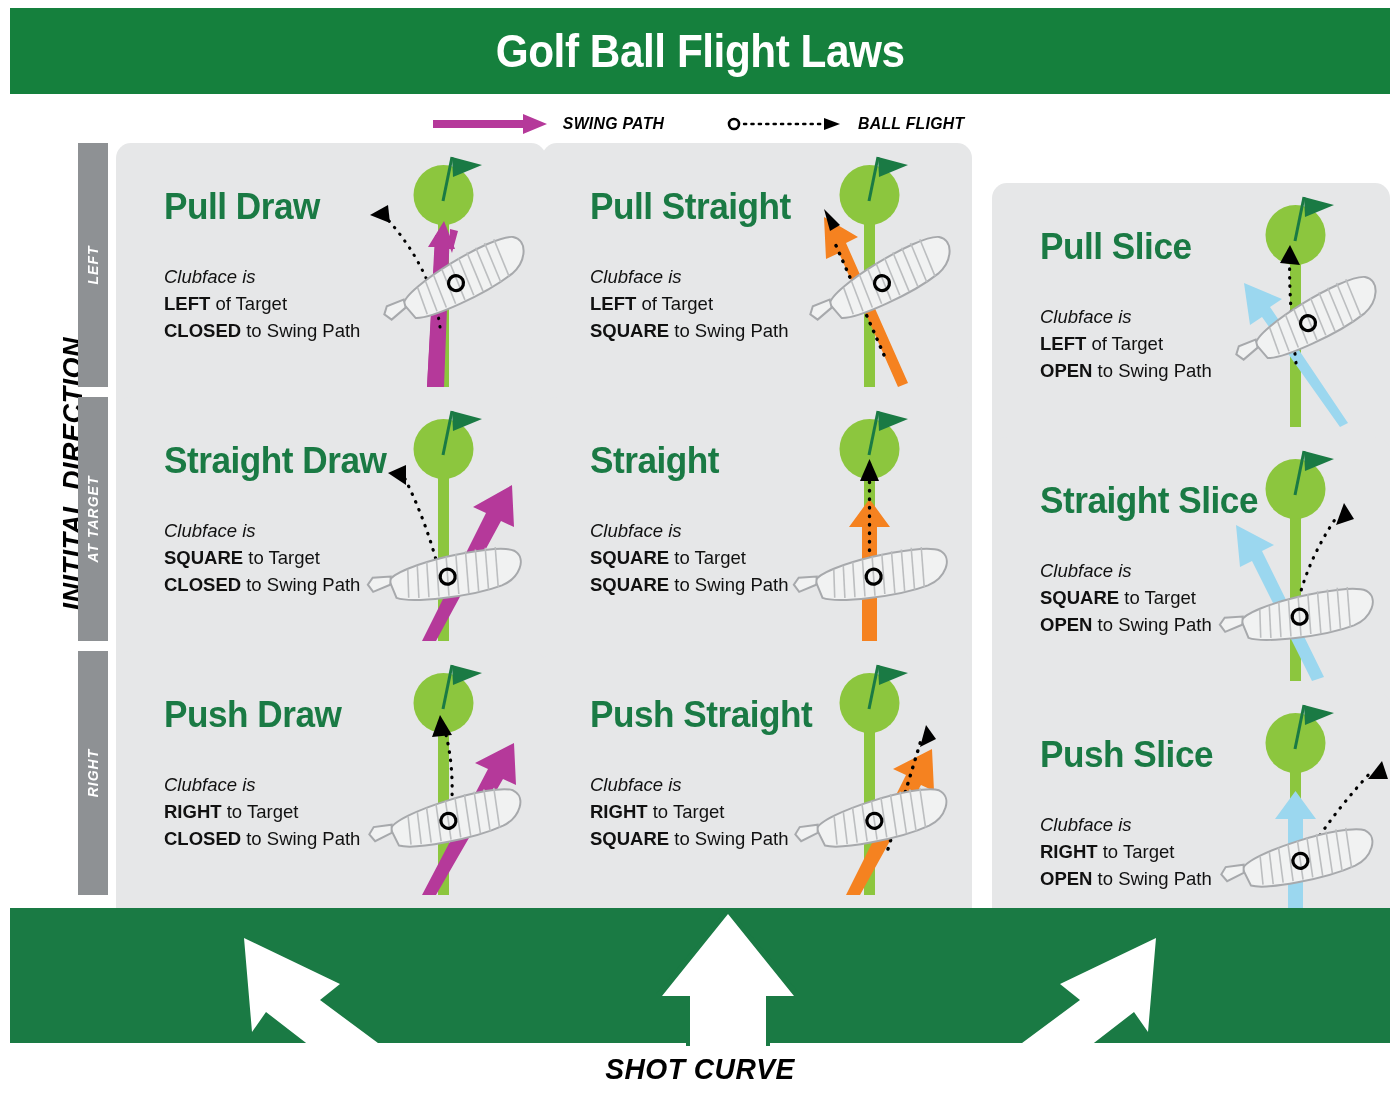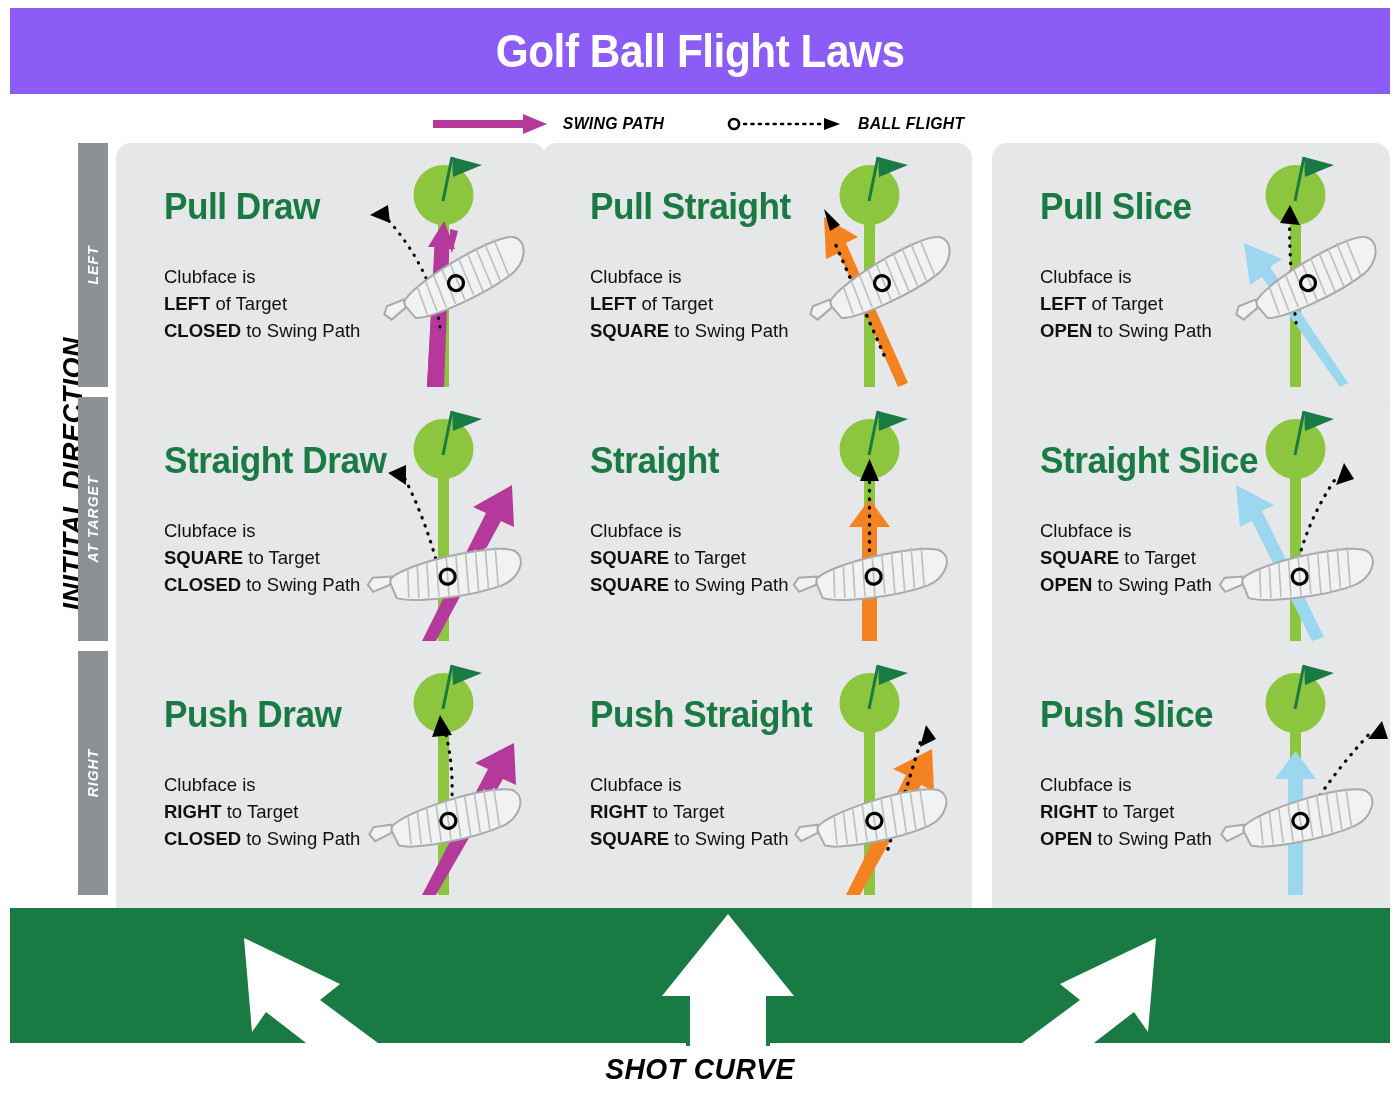--- a/index.html
+++ b/index.html
@@ -4,21 +4,21 @@
 <style>
   * { box-sizing: border-box; margin:0; padding:0; }
   html,body { width:1400px; height:1100px; background:#ffffff;
     font-family:"Liberation Sans", sans-serif; overflow:hidden; }
 
   #page { position:relative; width:1400px; height:1100px; background:#fff; }
 
   
   .header {
     position:absolute; left:10px; top:8px; width:1380px; height:86px;
-    background:#8b5cf6; display:flex; align-items:center; justify-content:center;
+    background:#15803d; display:flex; align-items:center; justify-content:center;
   }
   .header-title {
     color:#fff; font-size:46px; font-weight:bold; letter-spacing:-0.5px;
     transform:scaleX(0.92); transform-origin:center; white-space:nowrap;
   }
   .logo-wrap { position:absolute; right:30px; top:50%; transform:translateY(-50%);
      width:200px; height:60px; }
 
   
   .legend { position:absolute; left:0; top:104px; width:1400px; height:40px;
@@ -48,33 +48,33 @@
     position:absolute; left:50%; top:50%; transform:translate(-50%,-50%) rotate(-90deg);
     color:#fff; font-size:14px; font-weight:bold; font-style:italic;
     letter-spacing:1px; white-space:nowrap;
   }
 
   .cell {
     position:absolute; top:0; height:284px; background:#E6E7E8; overflow:hidden;border-radius:15px;
   }
   .cellA { left:38px;  width:430px; }
   .cellB { left:464px; width:430px; }
-  .cellC { left:914px; width:398px; }
+  .cellC { left:914px; width:398px;margin-top:40px; }
 
   .cell-title {
     position:absolute; left:48px; top:43px;
     font-size:37px; font-weight:bold; color:#1A7A44;
     letter-spacing:-0.5px; white-space:nowrap; transform:scaleX(0.95);
     transform-origin:left center;
   }
   .cell-body {
     position:absolute; left:48px; top:120px;
     font-size:18.5px; color:#111; line-height:1.47;
   }
-  .cell-body .ital { }
+  .cell-body .ital { font-style:italic; }
   .cell-body b { font-weight:bold; }
 
   .viz { position:absolute; right:0; top:0; width:210px; height:244px; }
   .cellC .viz { width:200px; }
 
   
   .footer {
     position:absolute; left:10px; top:908px; width:1380px; height:135px;
     background:#1A7A44;
   }

